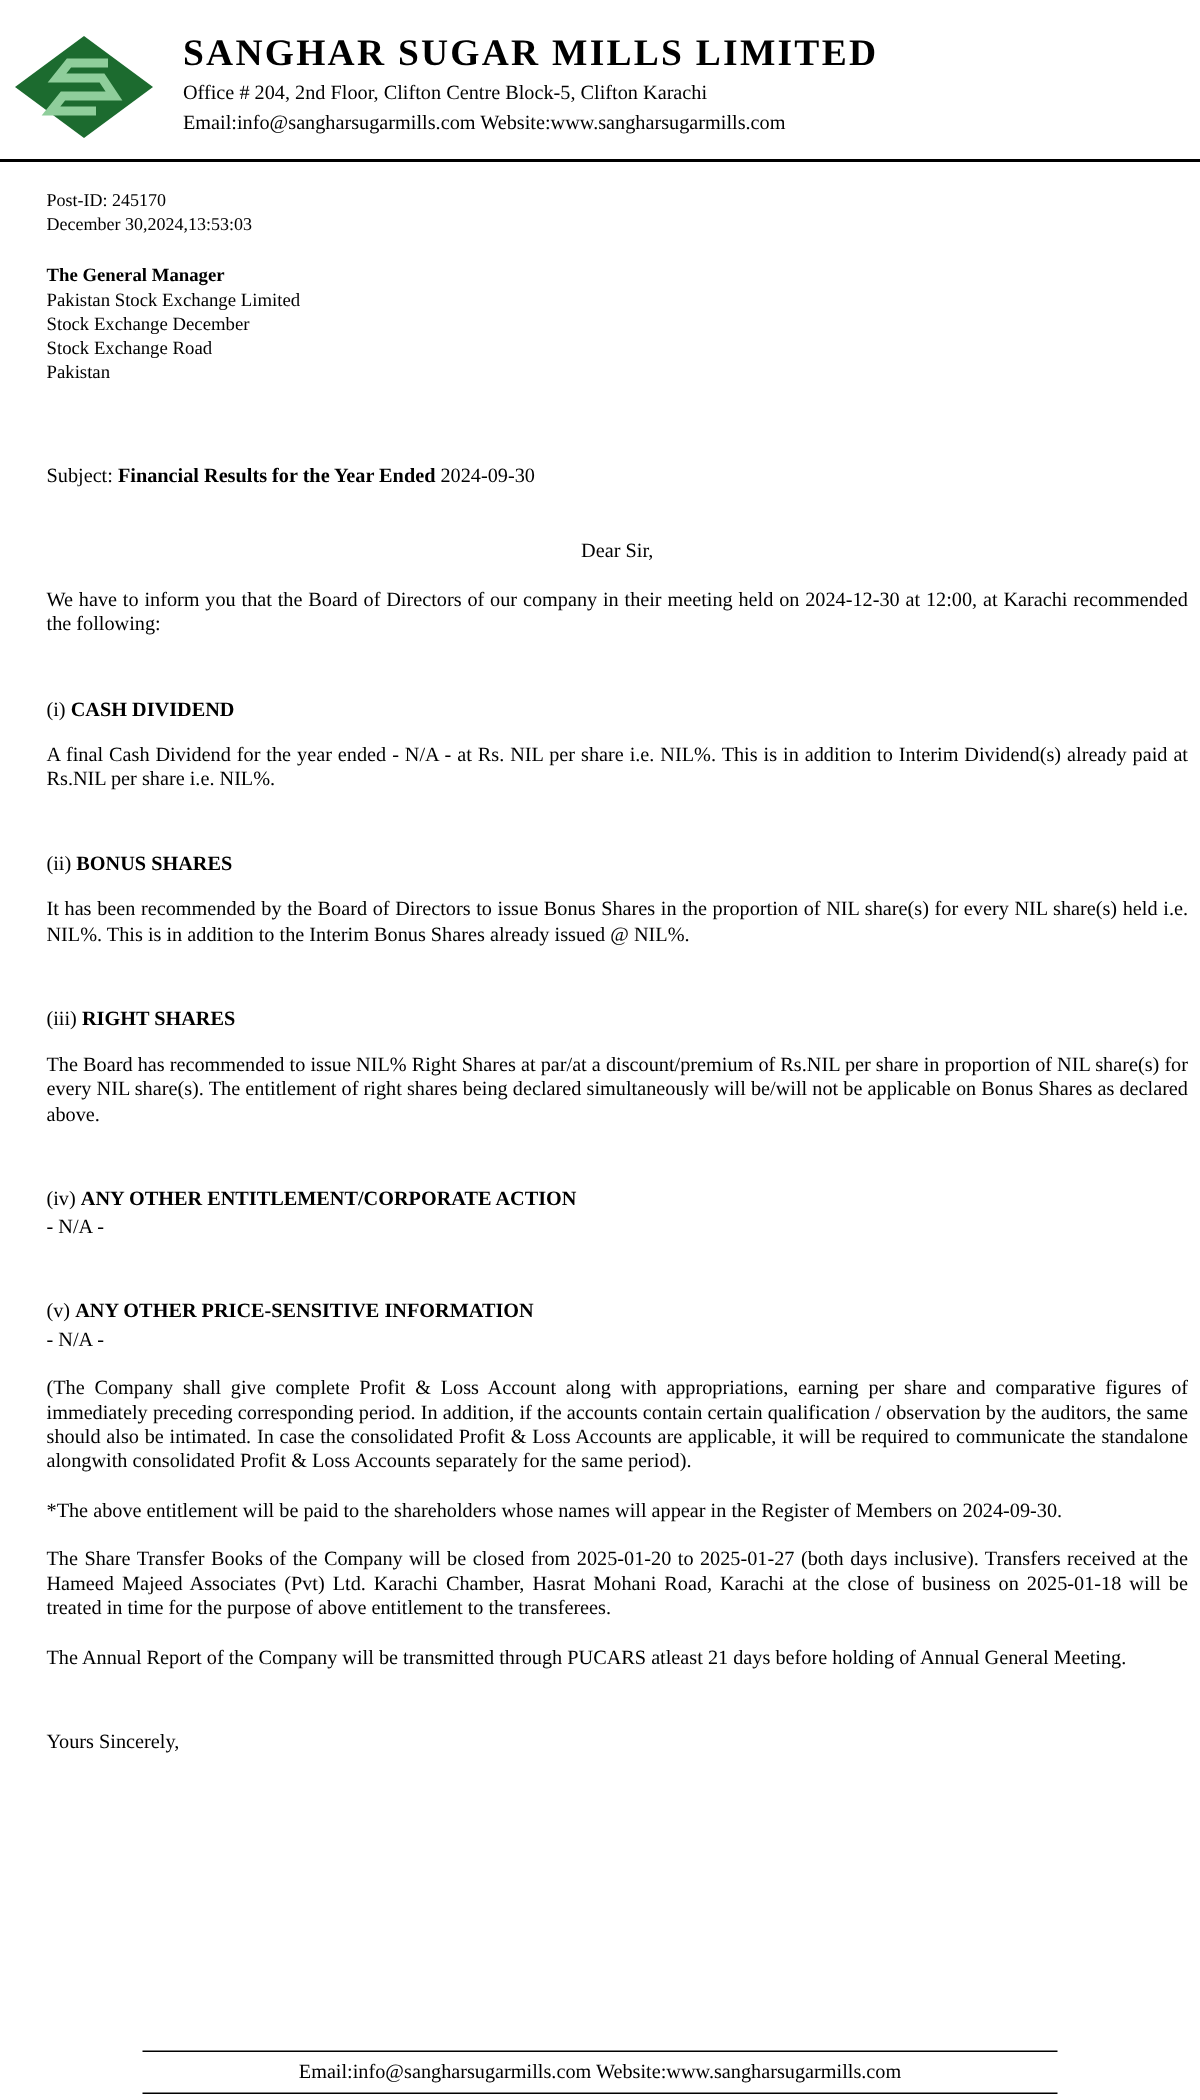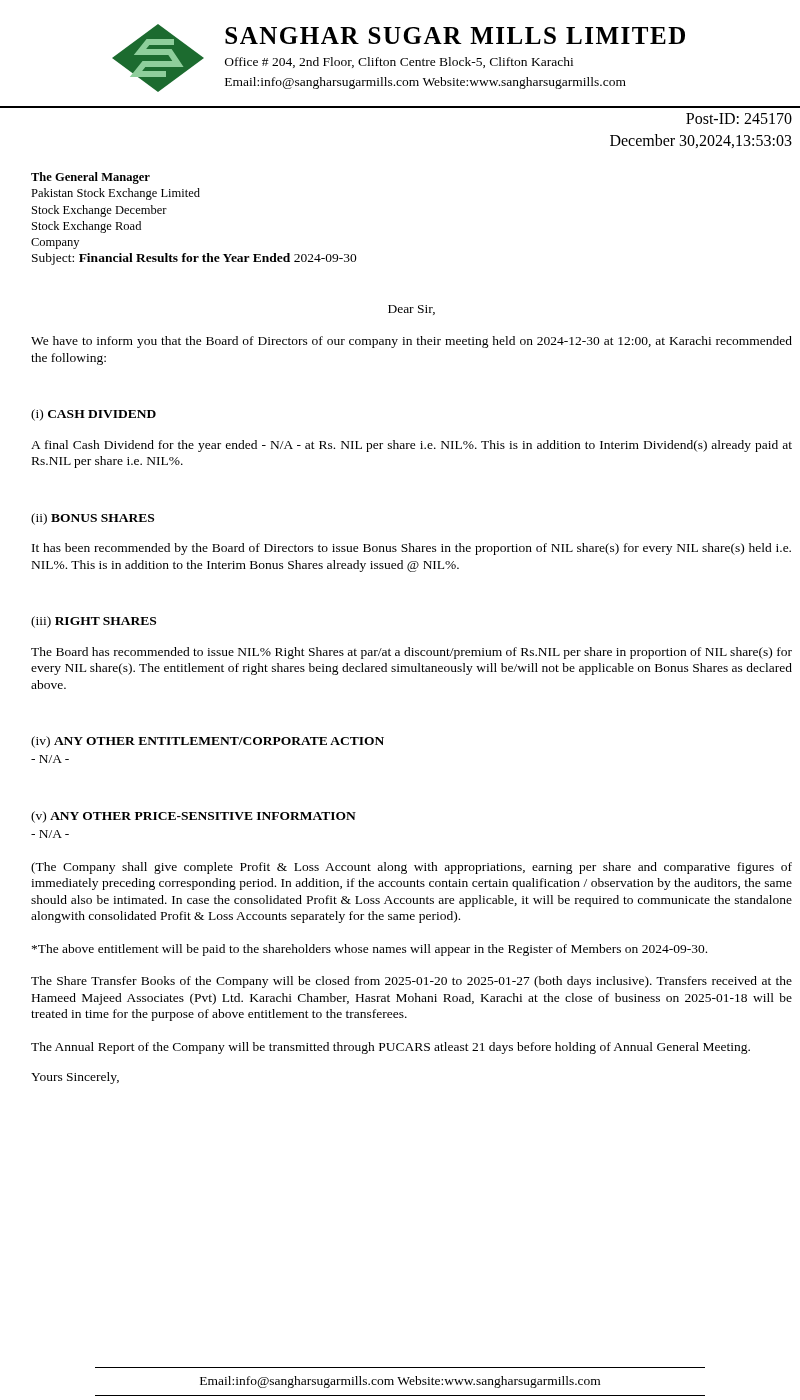--- a/index.html
+++ b/index.html
@@ -9,21 +9,20 @@
     background: #ffffff;
     color: #000000;
     font-family: "Liberation Serif", serif;
     position: relative;
     overflow: hidden;
   }
   .header {
     display: flex;
     align-items: flex-start;
     padding: 22px 10px 0 8px;
-    justify-content: center;
   }
   .logo {
     width: 96px;
     height: 72px;
     flex: 0 0 auto;
   }
   .header-text { margin-left: 18px; padding-top: 0px; }
   .company-name {
     font-size: 25px;
     font-weight: bold;
@@ -34,31 +33,31 @@
   .header-rule {
     border: 0;
     border-top: 2.5px solid #000;
     margin: 12px 0 0 0;
   }
   .letter {
     padding: 0 8px 0 31px;
     font-size: 13.5px;
     line-height: 1.22;
   }
-  .meta { margin-top: 0; font-size: 16px; line-height: 1.35; text-align: right; }
+  .meta { margin-top: 17px; font-size: 12px; line-height: 1.35; }
   .recipient { margin-top: 18px; font-size: 12.5px; line-height: 1.3; }
   .recipient-name { font-weight: bold; }
-  .subject-line { }
+  .subject-line { margin-top: 52px; }
   .bold { font-weight: bold; }
   .salutation { margin-top: 34px; text-align: center; }
   .para { margin-top: 16px; text-align: justify; }
   .section-heading { margin-top: 40px; }
   .section-body { margin-top: 14px; text-align: justify; }
   .na-body { margin-top: 2px; }
-  .signoff { margin-top: 14px; }
+  .signoff { margin-top: 40px; }
   .footer {
     position: absolute;
     left: 0;
     right: 0;
     bottom: 4px;
   }
   .footer-inner {
     width: 610px;
     margin: 0 auto;
     border-top: 1.5px solid #000;
@@ -89,21 +88,21 @@
   <div class="meta">
     <div>Post-ID: 245170</div>
     <div>December 30,2024,13:53:03</div>
   </div>
 
   <div class="recipient">
     <div class="recipient-name">The General Manager</div>
     <div>Pakistan Stock Exchange Limited</div>
     <div>Stock Exchange December</div>
     <div>Stock Exchange Road</div>
-    <div>Company</div>
+    <div>Pakistan</div>
   </div>
 
   <div class="subject-line"><span>Subject: </span><span class="bold">Financial Results for the Year Ended</span><span> 2024-09-30</span></div>
 
   <div class="salutation">Dear Sir,</div>
 
   <p class="para">We have to inform you that the Board of Directors of our company in their meeting held on 2024-12-30 at 12:00, at Karachi recommended the following:</p>
 
   <div class="section">
     <div class="section-heading"><span>(i) </span><span class="bold">CASH DIVIDEND</span></div>

